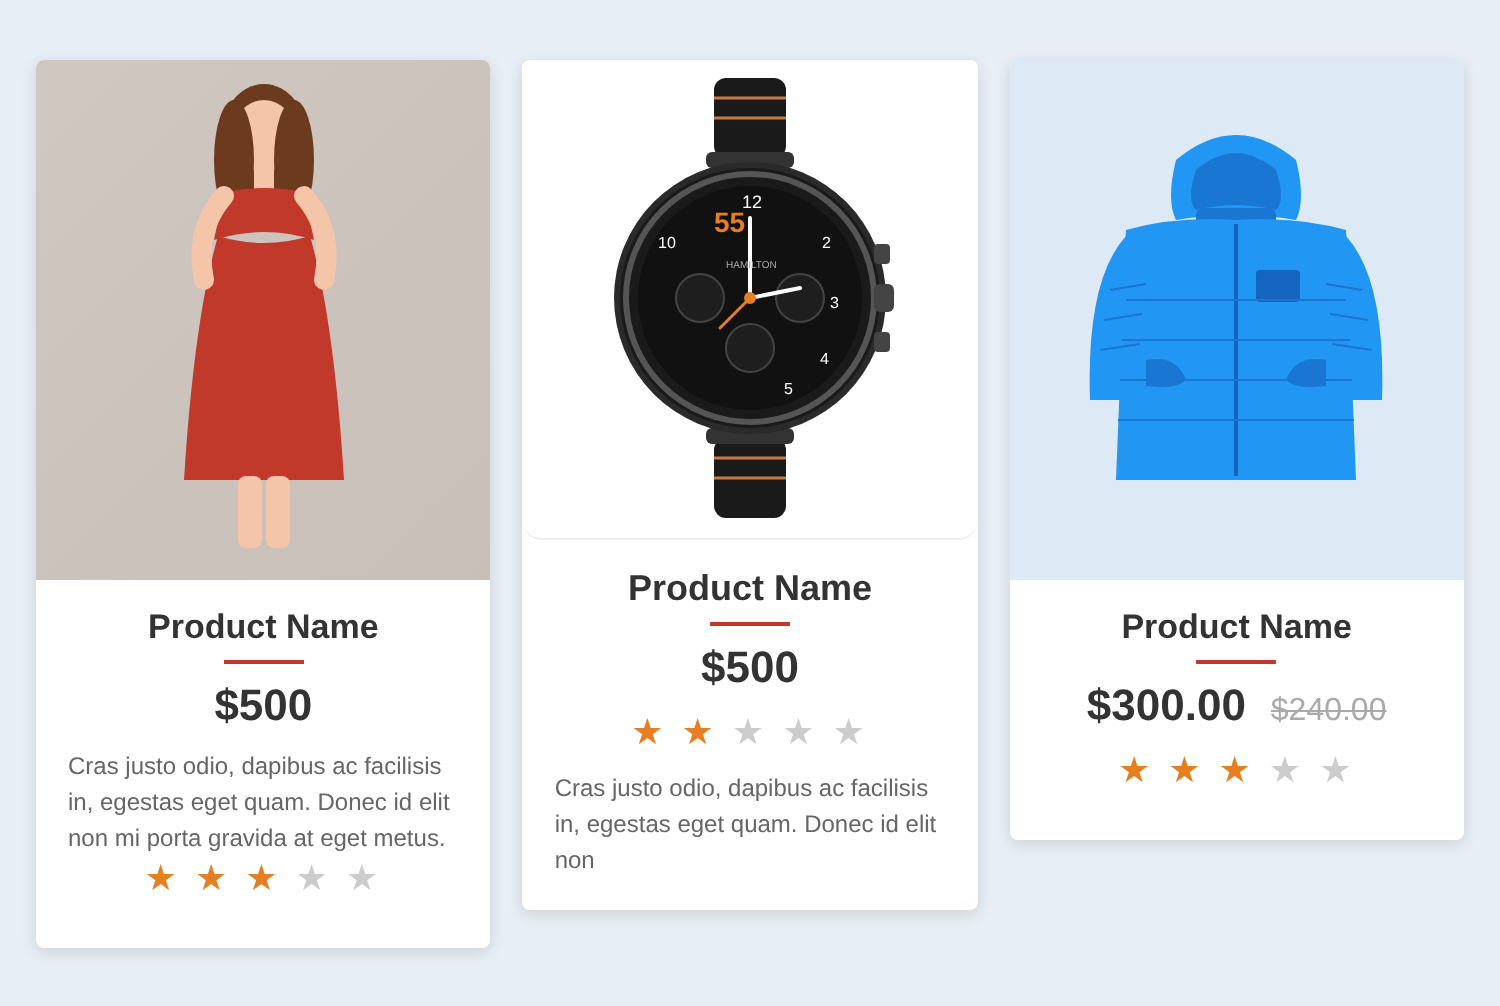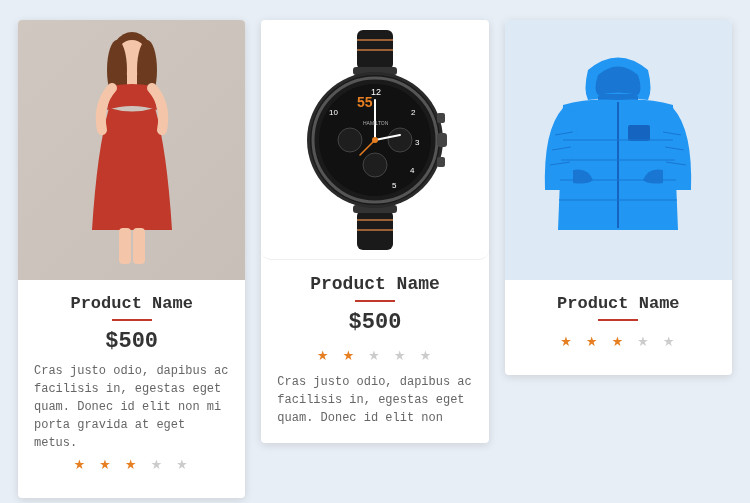--- a/index.html
+++ b/index.html
@@ -56,21 +56,20 @@
       width: 180px;
       height: 230px;
     }
     
     .jacket-figure {
       width: 170px;
       height: 220px;
     }
     .card-body {
       padding: 14px 16px 16px;
-      font-family: Liberation Mono, monospace;
     }
     .product-name {
       font-size: 17px;
       font-weight: bold;
       color: #333;
       text-align: center;
       margin-bottom: 4px;
     }
     .card-divider {
       width: 40px;
@@ -264,20 +263,24 @@
 
         <line x1="30" y1="100" x2="140" y2="100" stroke="#1976D2" stroke-width="1"></line>
         <line x1="28" y1="120" x2="142" y2="120" stroke="#1976D2" stroke-width="1"></line>
         <line x1="27" y1="140" x2="143" y2="140" stroke="#1976D2" stroke-width="1"></line>
         <line x1="26" y1="160" x2="144" y2="160" stroke="#1976D2" stroke-width="1"></line>
       </svg>
     </div>
     <div class="card-body">
       <div class="product-name">Product Name</div>
       <div class="card-divider"></div>
+      <div class="price-row">
+        <span class="price-main">$300.00</span>
+        <span class="price-strike">$240.00</span>
+      </div>
       <div class="stars">
         <span class="star-filled">★</span>
         <span class="star-filled">★</span>
         <span class="star-filled">★</span>
         <span class="star-empty">★</span>
         <span class="star-empty">★</span>
       </div>
     </div>
   </div>
 

